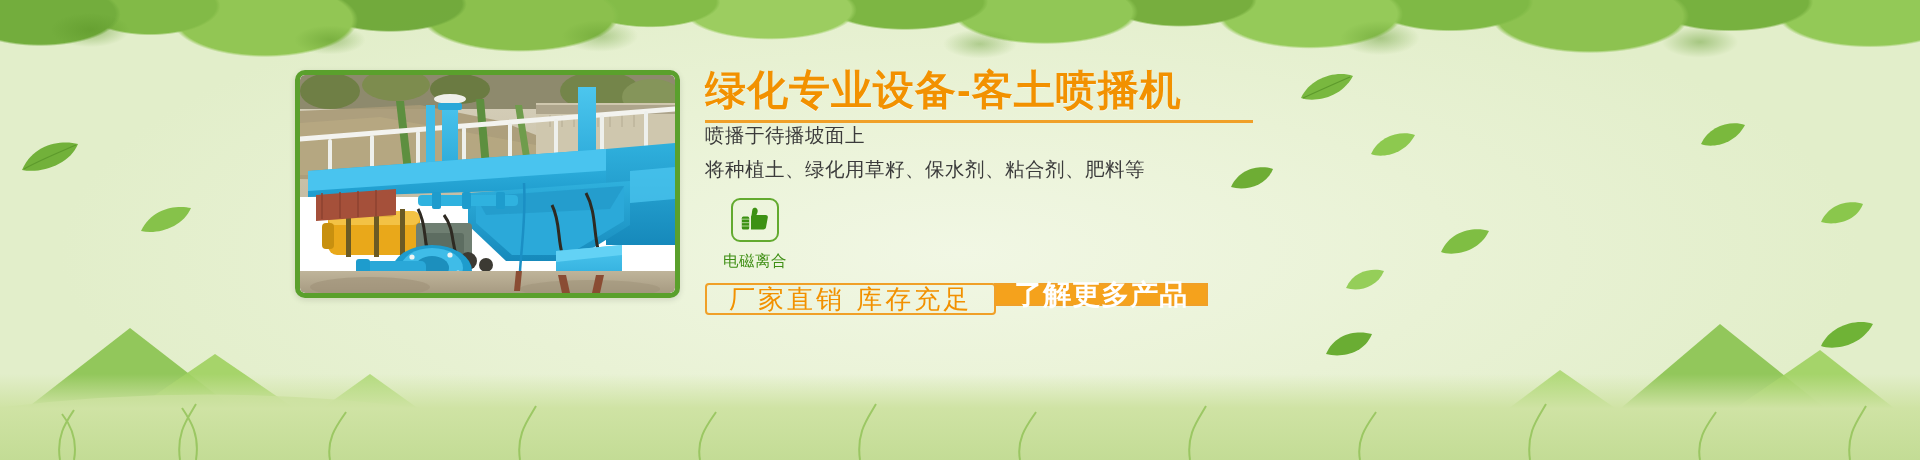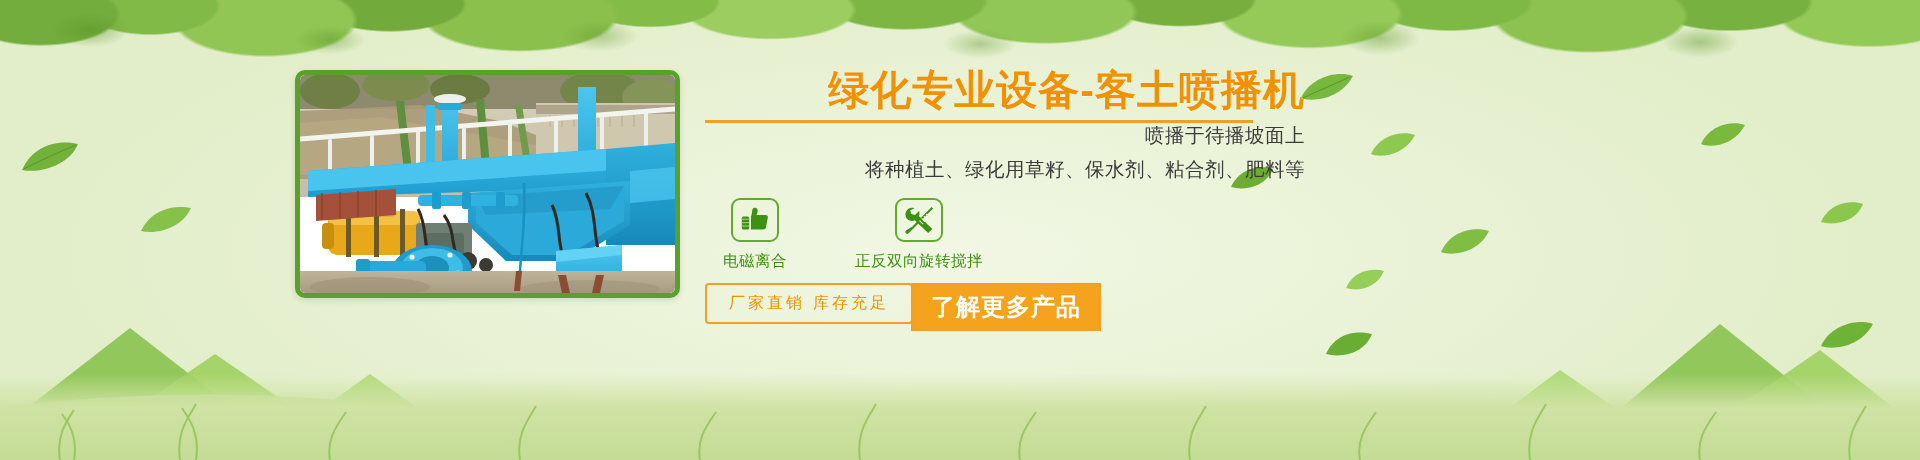--- a/index.html
+++ b/index.html
@@ -8,21 +8,20 @@
     font-family:"Liberation Sans","DejaVu Sans",sans-serif;
     background:#e9f2d5;
     position:relative;
   }
 
   #banner {
     position:absolute; left:0; top:0; width:1920px; height:460px;
     overflow:hidden;
     background:
       radial-gradient(ellipse 900px 300px at 50% 55%, #f1f7e4 0%, #e9f2d5 55%, #e2eeca 100%);
-    text-align: right;
   }
 
   
   .foliage-top {
     position:absolute; left:0; top:0; width:1920px; height:108px;
     background:
       radial-gradient(ellipse 130px 52px at 40px 14px, #6aa832 0%, #6aa832 58%, rgba(106,168,50,0) 62%),
       radial-gradient(ellipse 110px 46px at 150px 6px, #7ab63c 0%, #7ab63c 60%, rgba(122,182,60,0) 64%),
       radial-gradient(ellipse 150px 60px at 265px 20px, #8cc34a 0%, #8cc34a 58%, rgba(140,195,74,0) 62%),
       radial-gradient(ellipse 120px 44px at 390px 4px, #69a531 0%, #69a531 60%, rgba(105,165,49,0) 64%),
@@ -79,44 +78,44 @@
   }
   #headline-rule {
     width:548px; height:3px; background:#f0a028; margin-top:6px;
   }
   .subline {
     font-size:19.5px; color:#3b3b3b; line-height:1.38; letter-spacing:.5px;
     white-space:nowrap; font-family:"DejaVu Sans","Liberation Sans",sans-serif;
   }
   #sub1 { margin-top:7px; }
 
-  #features { margin-top:14px; display:flex; align-items:flex-start;gap:24px; }
+  #features { margin-top:14px; display:flex; align-items:flex-start; }
   .feature { display:flex; flex-direction:column; align-items:center; }
   .feat-box {
     width:48px; height:44px; border:2px solid #63aa2f; border-radius:9px;
     display:flex; align-items:center; justify-content:center; background:transparent;
   }
   .feat-label {
     margin-top:9px; font-size:15.5px; color:#3f8f15; letter-spacing:.5px;
     white-space:nowrap; font-family:"DejaVu Sans","Liberation Sans",sans-serif;
   }
 
   #cta-row { margin-top:11px; display:flex; align-items:stretch; }
   #promo-box {
     border:2px solid #f0a028; border-radius:4px;
-    padding:0 22px; height:41px; display:flex; align-items:center;
-    font-size:16px; color:#f29100; letter-spacing:3px; white-space:nowrap;
+    padding:0 22px; height:32px; display:flex; align-items:center;
+    font-size:26px; color:#f29100; letter-spacing:3px; white-space:nowrap;
     font-family:"DejaVu Sans","Liberation Sans",sans-serif;
     background:transparent;
   }
   #cta-button {
     margin-left:-2px;
     background:#f5a21c; border:2px solid #f0a028; border-radius:0;
-    padding:0 18px; height:48px; display:flex; align-items:center;
-    font-size:24px; font-weight:bold; color:#ffffff; letter-spacing:1px;
+    padding:0 18px; height:23px; display:flex; align-items:center;
+    font-size:28px; font-weight:bold; color:#ffffff; letter-spacing:1px;
     white-space:nowrap; cursor:pointer;
     font-family:"DejaVu Sans","Liberation Sans",sans-serif;
   }
 </style>
 </head>
 <body>
 
 <div id="banner">
 
   <div class="foliage-top"></div>
@@ -352,36 +351,20 @@
             <path d="M12.5 3.2 C13.8 1.2 16.6 1.4 17.4 3.4 C18.1 5.2 17.4 7.2 16.4 8.9 L25.6 8.9 C27.1 8.9 28.1 10.1 27.8 11.5 L26.0 21.2 C25.8 22.5 24.7 23.4 23.4 23.4 L11.0 23.4 L11.0 10.4 C12.0 9.0 11.8 5.2 12.5 3.2 Z" fill="#3c9113"></path>
             <rect x="1.8" y="10.6" width="7.4" height="13.0" rx="1.6" fill="#3c9113"></rect>
             <rect x="1.8" y="12.6" width="7.4" height="1.2" fill="#eaf2d5" opacity=".55"></rect>
             <rect x="1.8" y="16.0" width="7.4" height="1.2" fill="#eaf2d5" opacity=".55"></rect>
             <rect x="1.8" y="19.4" width="7.4" height="1.2" fill="#eaf2d5" opacity=".55"></rect>
           </svg>
         </div>
         <div class="feat-label">电磁离合</div>
       </div>
 
-      <div class="feature" style="width:180px;">
-        <div class="feat-box">
-          <svg width="30" height="29" viewBox="0 0 30 29">
-            <path d="M10.4 2.2 C7.0 1.0 3.2 2.7 1.9 6.0 C0.6 9.4 2.2 13.2 5.6 14.5 C7.4 15.2 9.3 15.0 10.8 14.2 L24.2 27.1 L28.3 22.9 L14.9 10.1 C15.6 8.6 15.7 6.7 15.0 5.0 L11.1 8.9 L7.3 8.0 L6.3 4.2 Z" fill="#3c9113"></path>
-            <path d="M27.6 1.0 L29.1 2.6 L12.6 19.3 L9.2 22.7 L7.8 21.2 L11.1 17.8 Z" fill="#3c9113"></path>
-            <path d="M7.6 21.0 L9.3 22.6 L4.6 27.3 C3.8 28.1 2.6 28.1 1.9 27.3 C1.2 26.6 1.2 25.4 1.9 24.6 Z" fill="#3c9113"></path>
-            <g stroke="#eaf2d5" stroke-width="1.1">
-              <path d="M15.5 14.6 L19.0 18.1"></path>
-                <path d="M17.7 12.4 L21.2 15.9"></path>
-              <path d="M19.9 10.2 L23.4 13.7"></path>
-                <path d="M22.1 8.0 L25.6 11.5"></path>
-            </g>
-          </svg>
-        </div>
-        <div class="feat-label">正反双向旋转搅拌</div>
-      </div>
 
 
     </div>
 
     <div id="cta-row">
       <div id="promo-box">厂家直销  库存充足</div>
       <div id="cta-button">了解更多产品</div>
     </div>
 
   </div>

